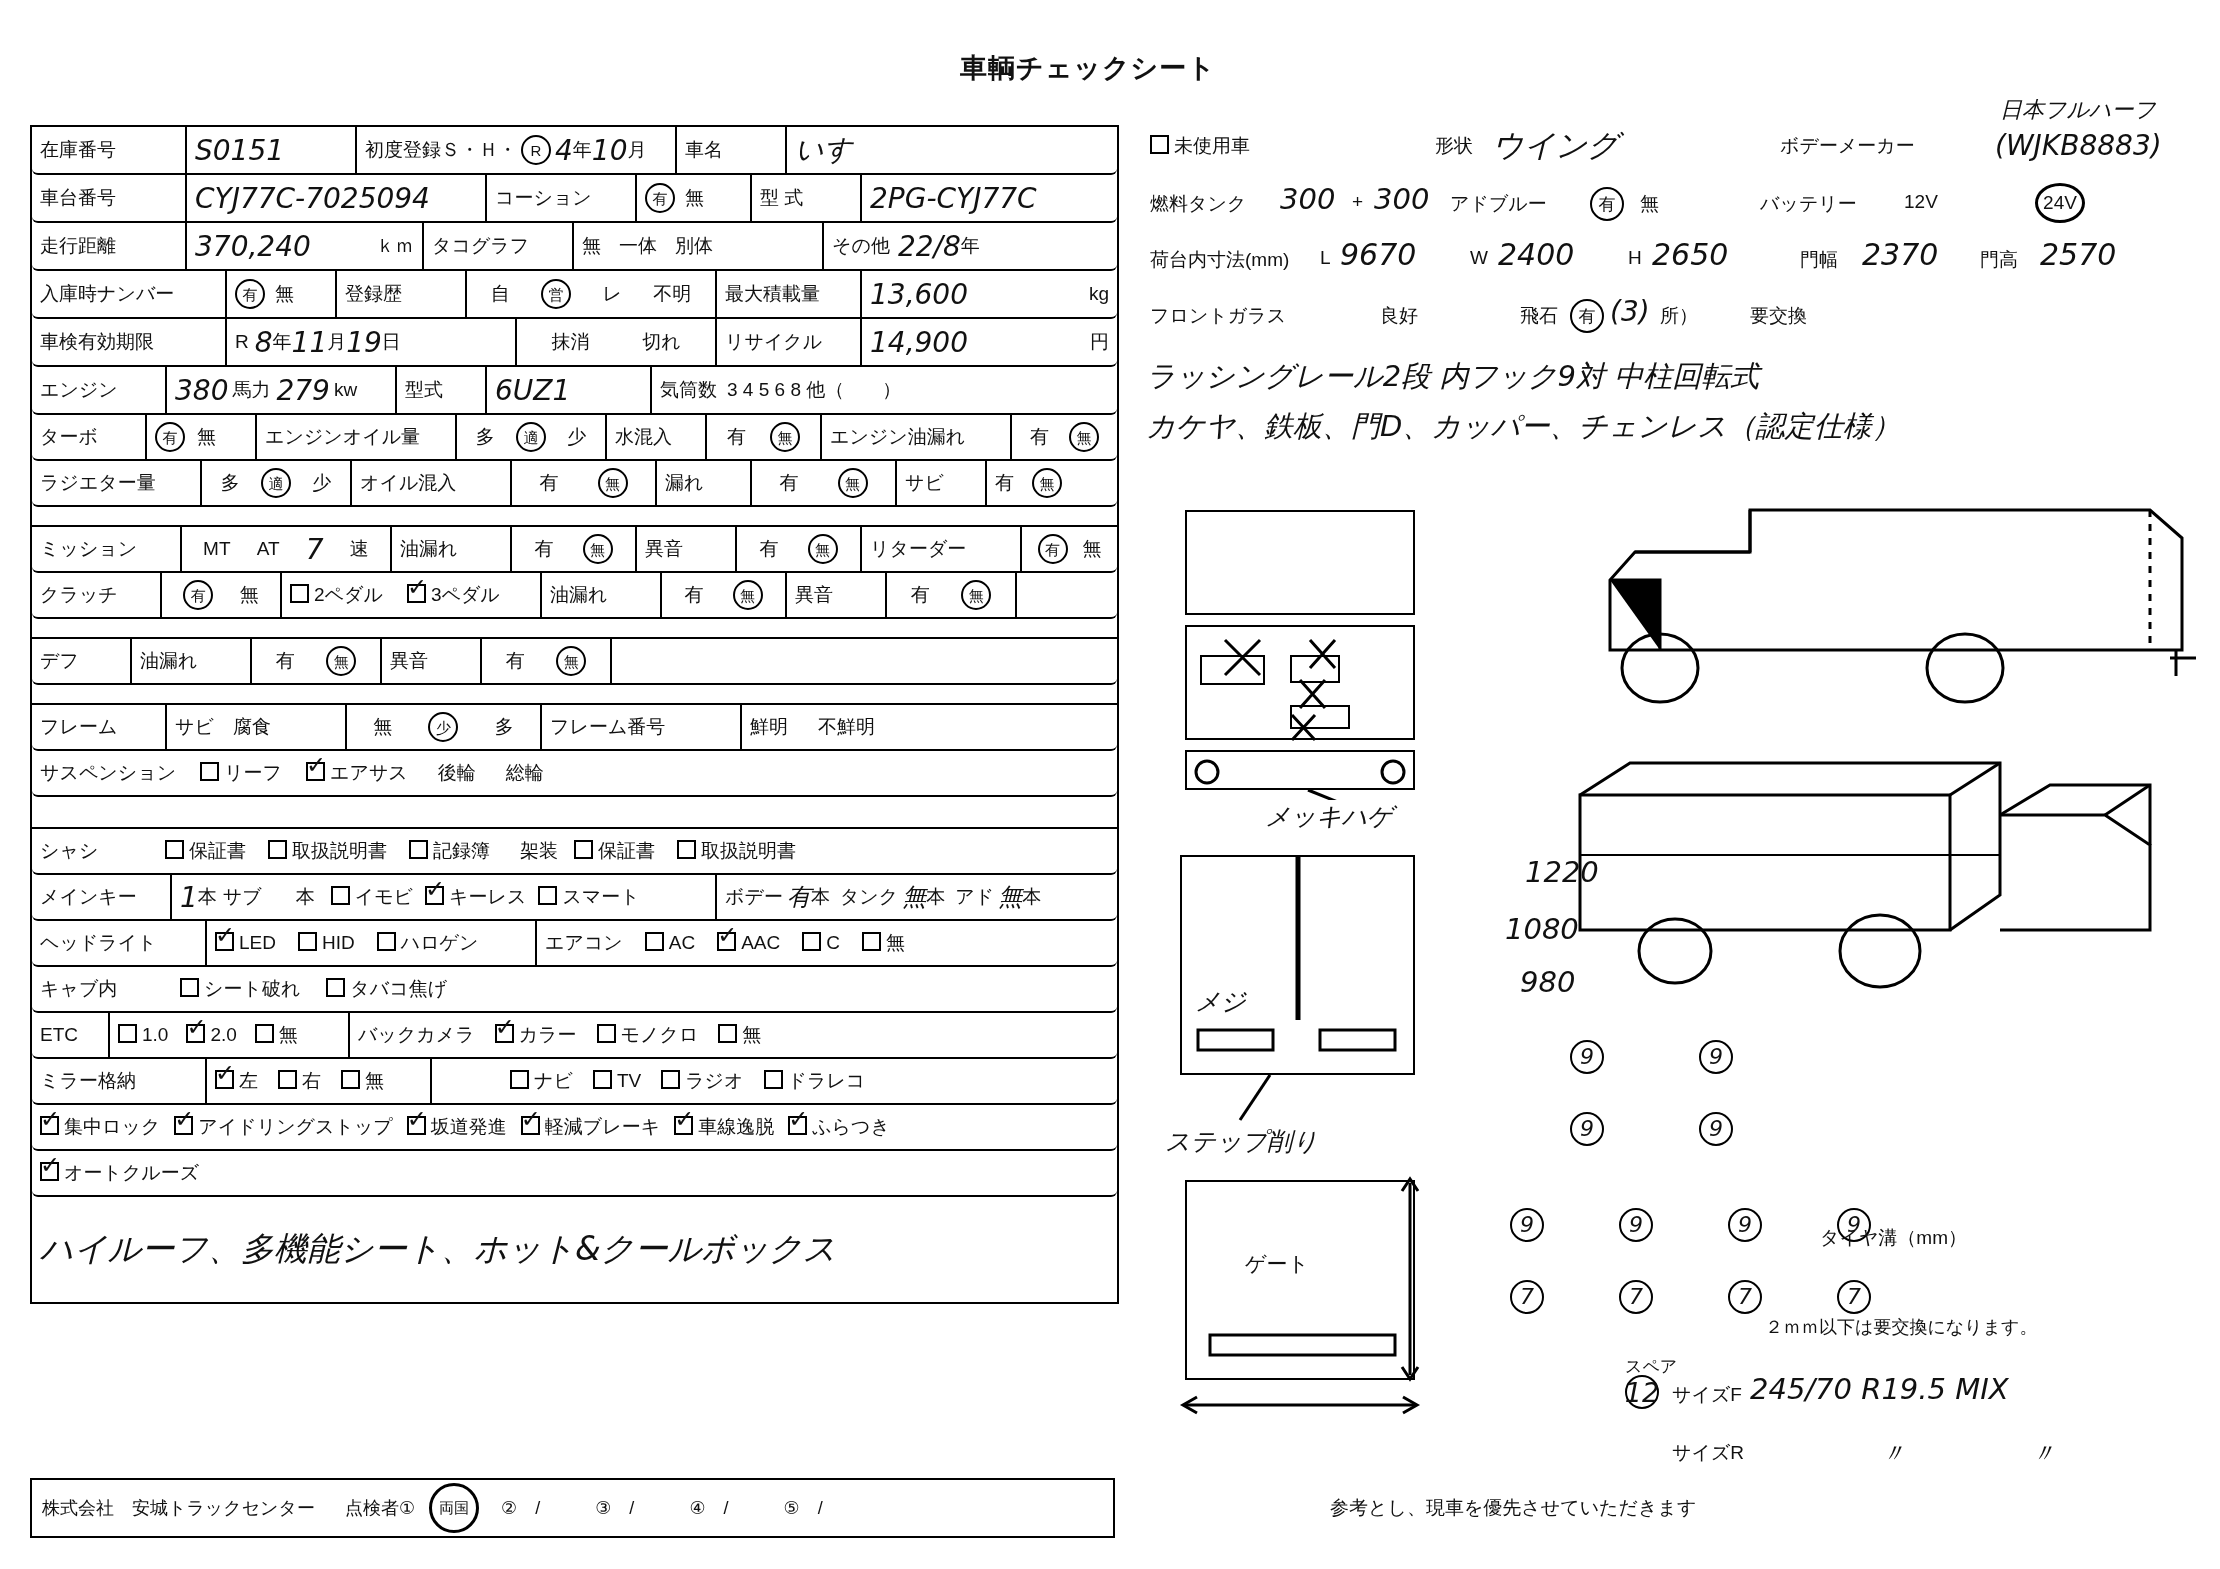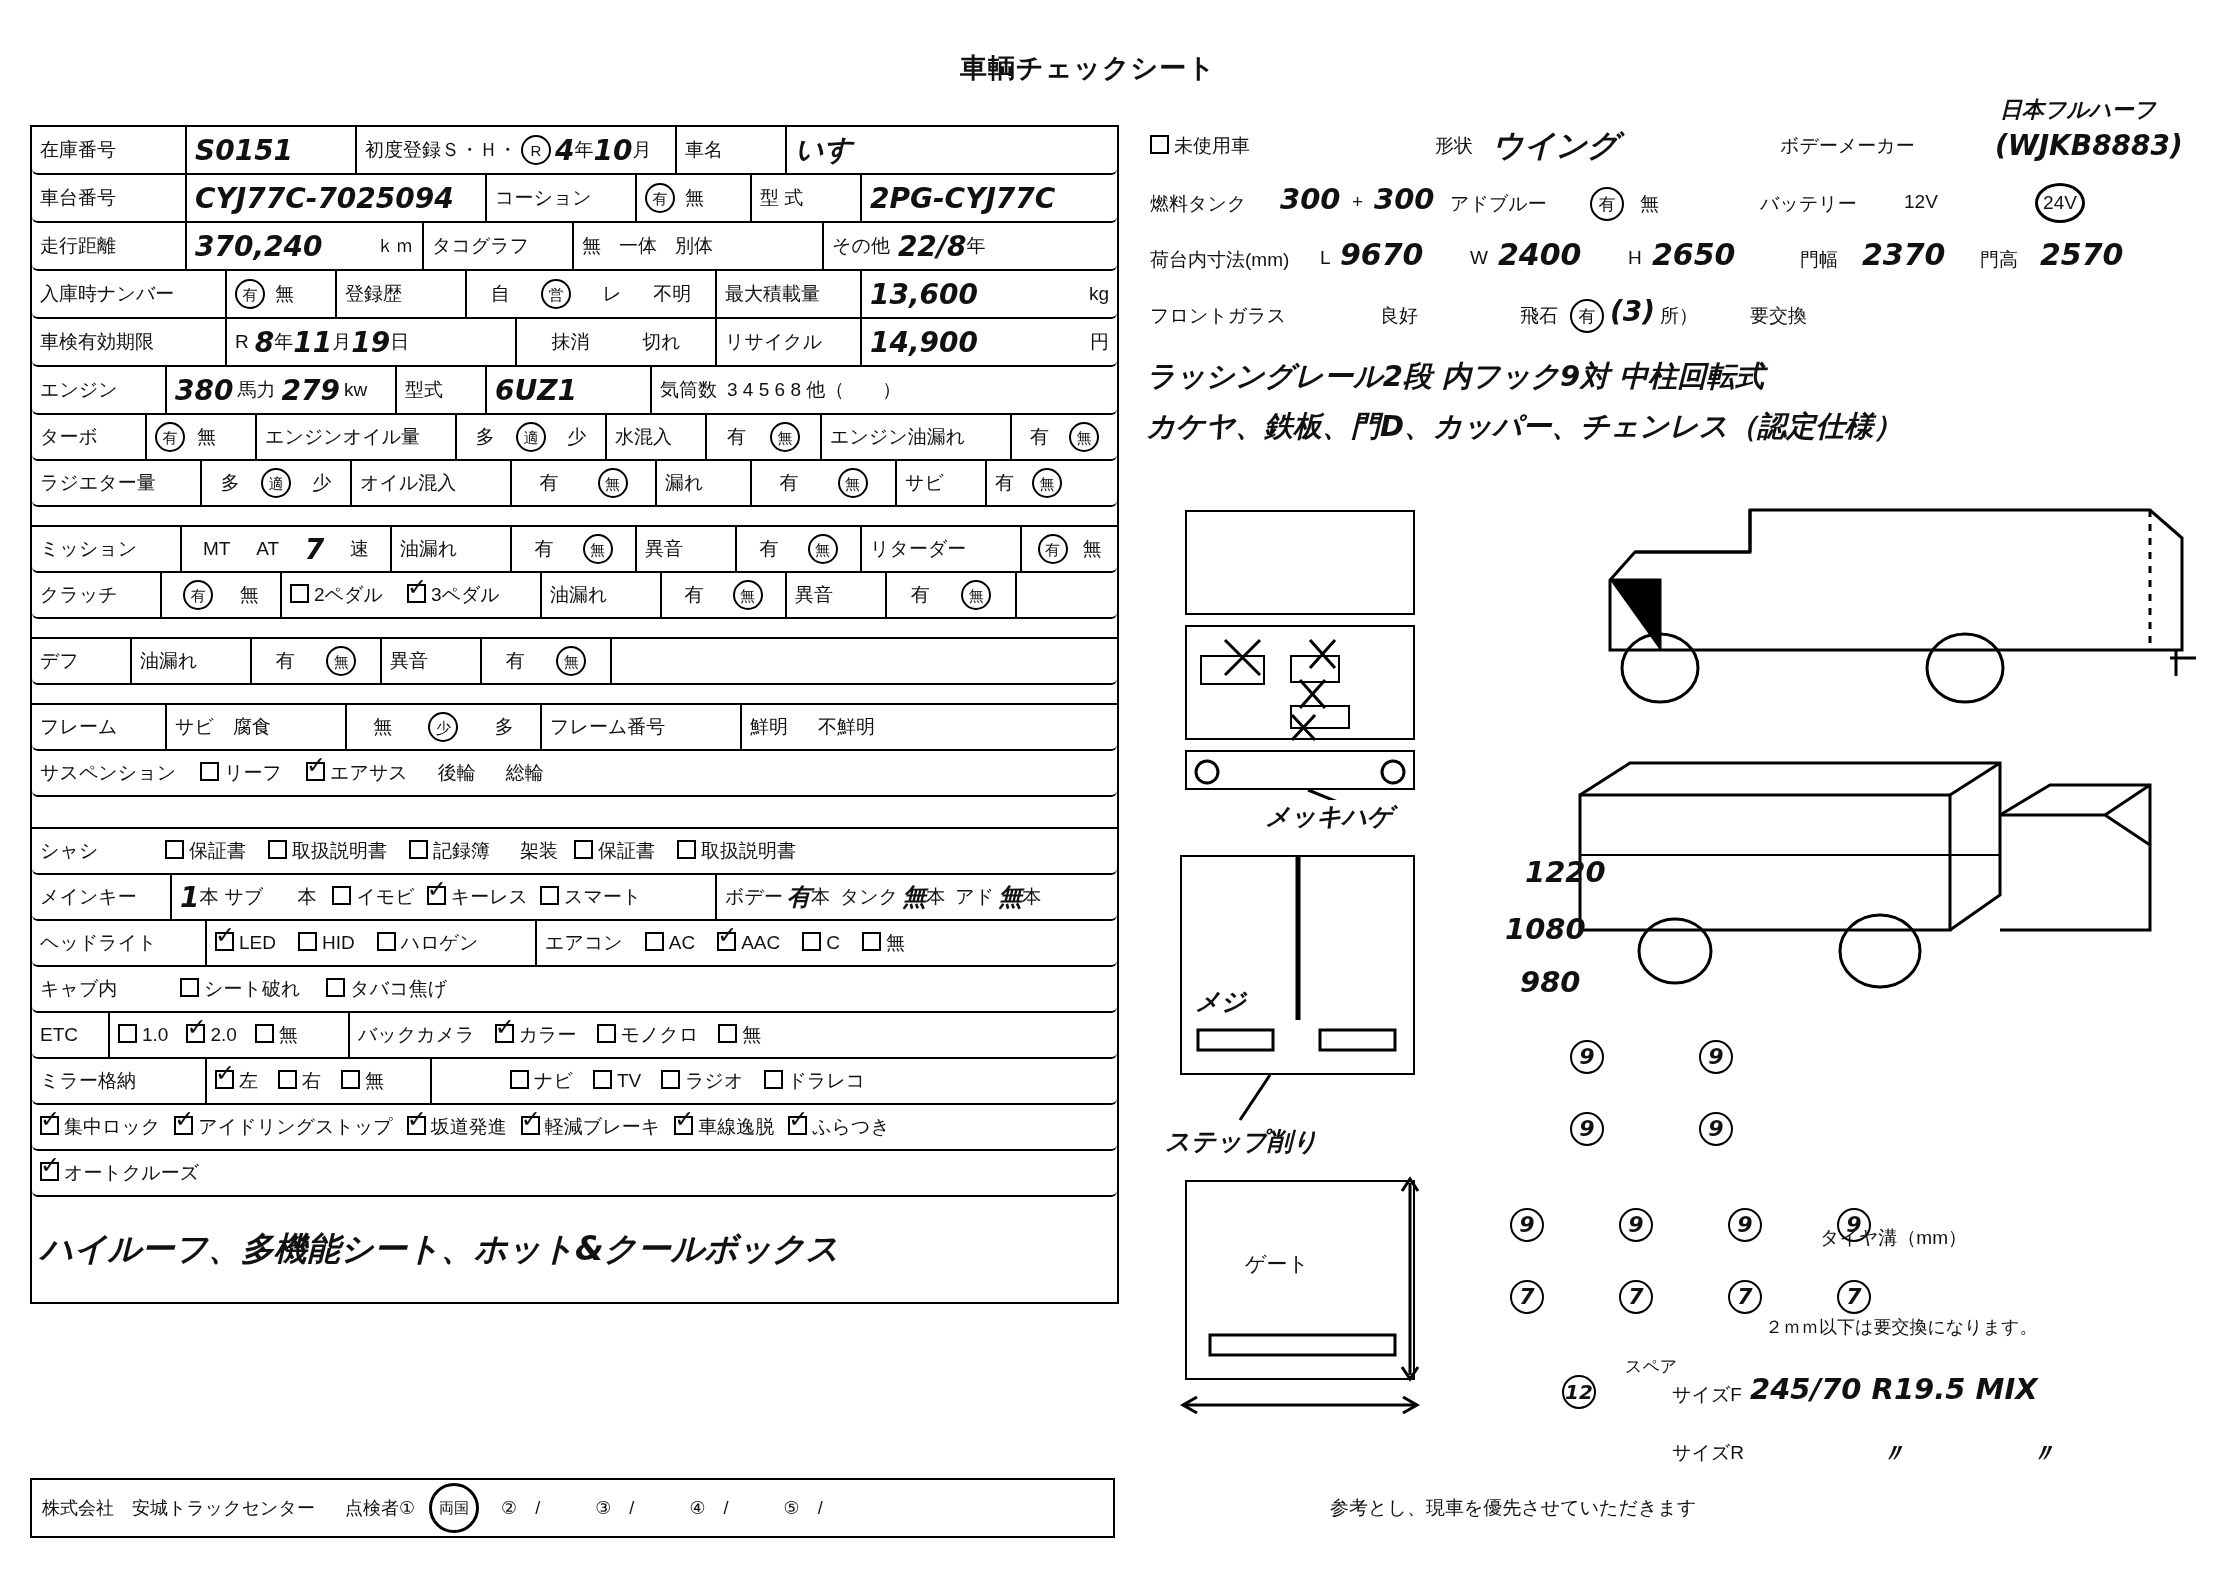--- a/index.html
+++ b/index.html
@@ -1,20 +1,20 @@
 <!DOCTYPE html>
 <html><head>
 <meta charset="utf-8">
 <style>
   html,body{margin:0;padding:0;background:#fff;}
   body{width:2220px;height:1569px;position:relative;font-family:"Liberation Sans","DejaVu Sans",sans-serif;color:#111;overflow:hidden;}
   .sheet{position:absolute;left:0;top:0;width:2220px;height:1569px;}
   .title{position:absolute;left:960px;top:50px;font-size:27px;font-weight:bold;letter-spacing:1px;}
   
-  .hw{font-family:"DejaVu Sans",sans-serif;font-style:italic;font-weight:bold;color:#111;}
+  .hw{font-family:"DejaVu Sans",sans-serif;font-style:italic;font-weight:normal;color:#111;}
   .lbl{font-size:19px;}
   .sm{font-size:16px;}
   
   .ltable{position:absolute;left:30px;top:125px;width:1085px;border:2px solid #000;}
   .row{display:flex;align-items:stretch;border-bottom:2px solid #000;border-radius:6px;}
   .row:last-child{border-bottom:none;}
   .cell{display:flex;align-items:center;padding:0 8px;border-right:2px solid #000;box-sizing:border-box;}
   .cell:last-child{border-right:none;}
   .nb{border-right:none;}
   .h46{height:46px;}
@@ -656,21 +656,21 @@
     <div style="display:flex;gap:75px;margin-left:-50px;margin-top:38px">
       <span class="circle big hw" style="font-size:22px">7</span>
       <span class="circle big hw" style="font-size:22px">7</span>
       <span class="circle big hw" style="font-size:22px">7</span>
       <span class="circle big hw" style="font-size:22px">7</span>
     </div>
   </div>
   <div class="free lbl" style="left:1820px;top:1225px">タイヤ溝（mm）</div>
   <div class="free lbl" style="left:1765px;top:1315px;font-size:18px">２ｍｍ以下は要交換になります。</div>
   <div class="free sm" style="left:1625px;top:1355px;font-size:17px">スペア</div>
-  <div class="free circle big hw" style="left:1562px;top:1375px;font-size:20px">12</div>
+  <div class="free circle big hw" style="left:1625px;top:1375px;font-size:27px">12</div>
   <div class="free lbl" style="left:1672px;top:1382px">サイズF</div>
   <div class="free hw" style="left:1750px;top:1372px;font-size:29px">245/70 R19.5 MIX</div>
   <div class="free lbl" style="left:1672px;top:1440px">サイズR</div>
   <div class="free hw" style="left:1880px;top:1436px;font-size:26px">〃</div>
   <div class="free hw" style="left:2030px;top:1436px;font-size:26px">〃</div>
 
   <div class="footnote">参考とし、現車を優先させていただきます</div>
 
 </div>
 

